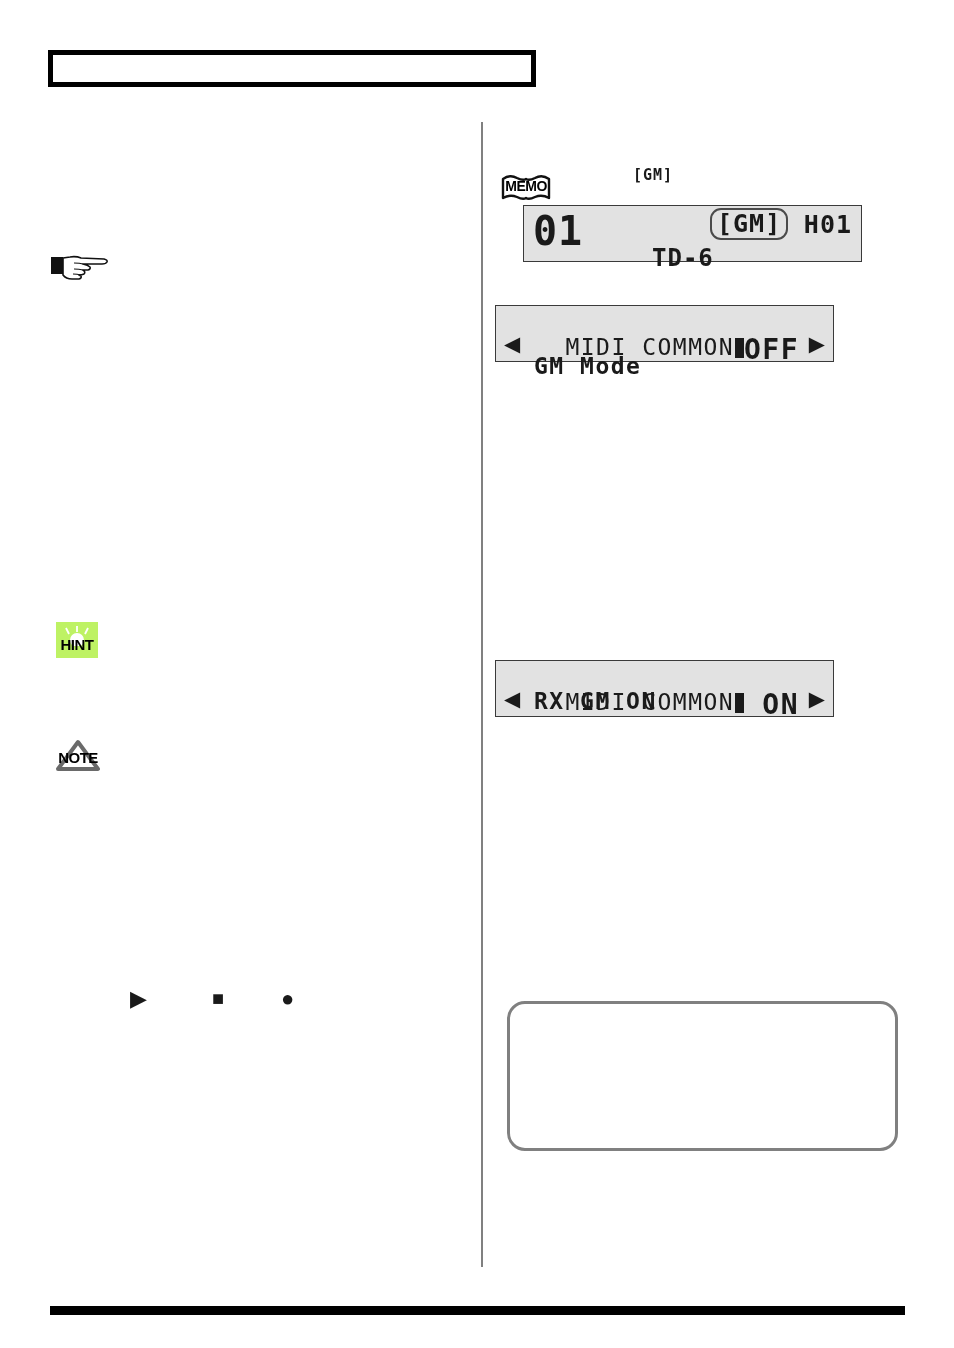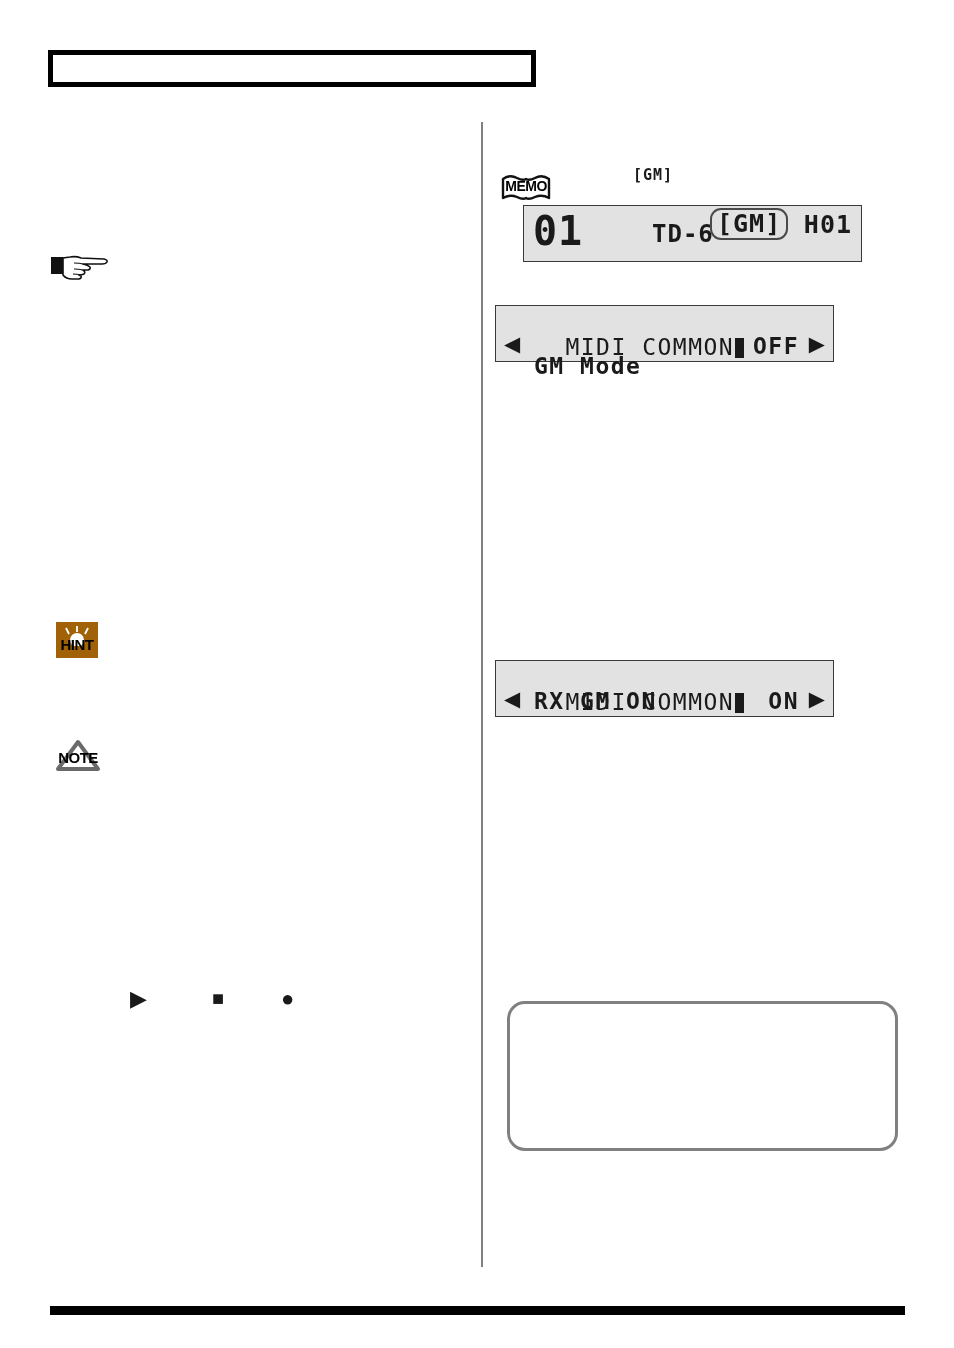--- a/index.html
+++ b/index.html
@@ -65,21 +65,21 @@
     width: 60px;
     height: 32px;
   }
 
   
   .hint-icon {
     left: 56px;
     top: 622px;
     width: 42px;
     height: 36px;
-    background: #a16207;
+    background: #bef264;
     display: flex;
     align-items: flex-end;
     justify-content: center;
   }
   .hint-icon .badge-text {
     font-family: "Liberation Sans", sans-serif;
     font-weight: bold;
     font-size: 15px;
     color: #000000;
     letter-spacing: -0.5px;
@@ -168,21 +168,21 @@
     top: 5px;
     font-size: 40px;
     font-weight: bold;
     line-height: 1;
     letter-spacing: 1px;
     font-family: "DejaVu Sans Mono", monospace;
   }
   .kit-name {
     position: absolute;
     left: 128px;
-    top: 14px;
+    top: 38px;
     font-size: 24px;
     font-weight: bold;
     letter-spacing: 1px;
     font-family: "DejaVu Sans Mono", monospace;
   }
   .kit-gm {
     position: absolute;
     left: 186px;
     top: 2px;
     font-size: 25px;
@@ -229,21 +229,21 @@
     top: 27px;
     font-size: 23px;
     font-weight: bold;
     letter-spacing: 1.5px;
     font-family: "DejaVu Sans Mono", monospace;
   }
   .lcd-value {
     position: absolute;
     right: 34px;
     top: 27px;
-    font-size: 23px;
+    font-size: 28px;
     font-weight: bold;
     letter-spacing: 1.5px;
     font-family: "DejaVu Sans Mono", monospace;
   }
   .lcd-arrow-left {
     position: absolute;
     left: 8px;
     top: 27px;
     font-size: 21px;
     line-height: 1.1;

